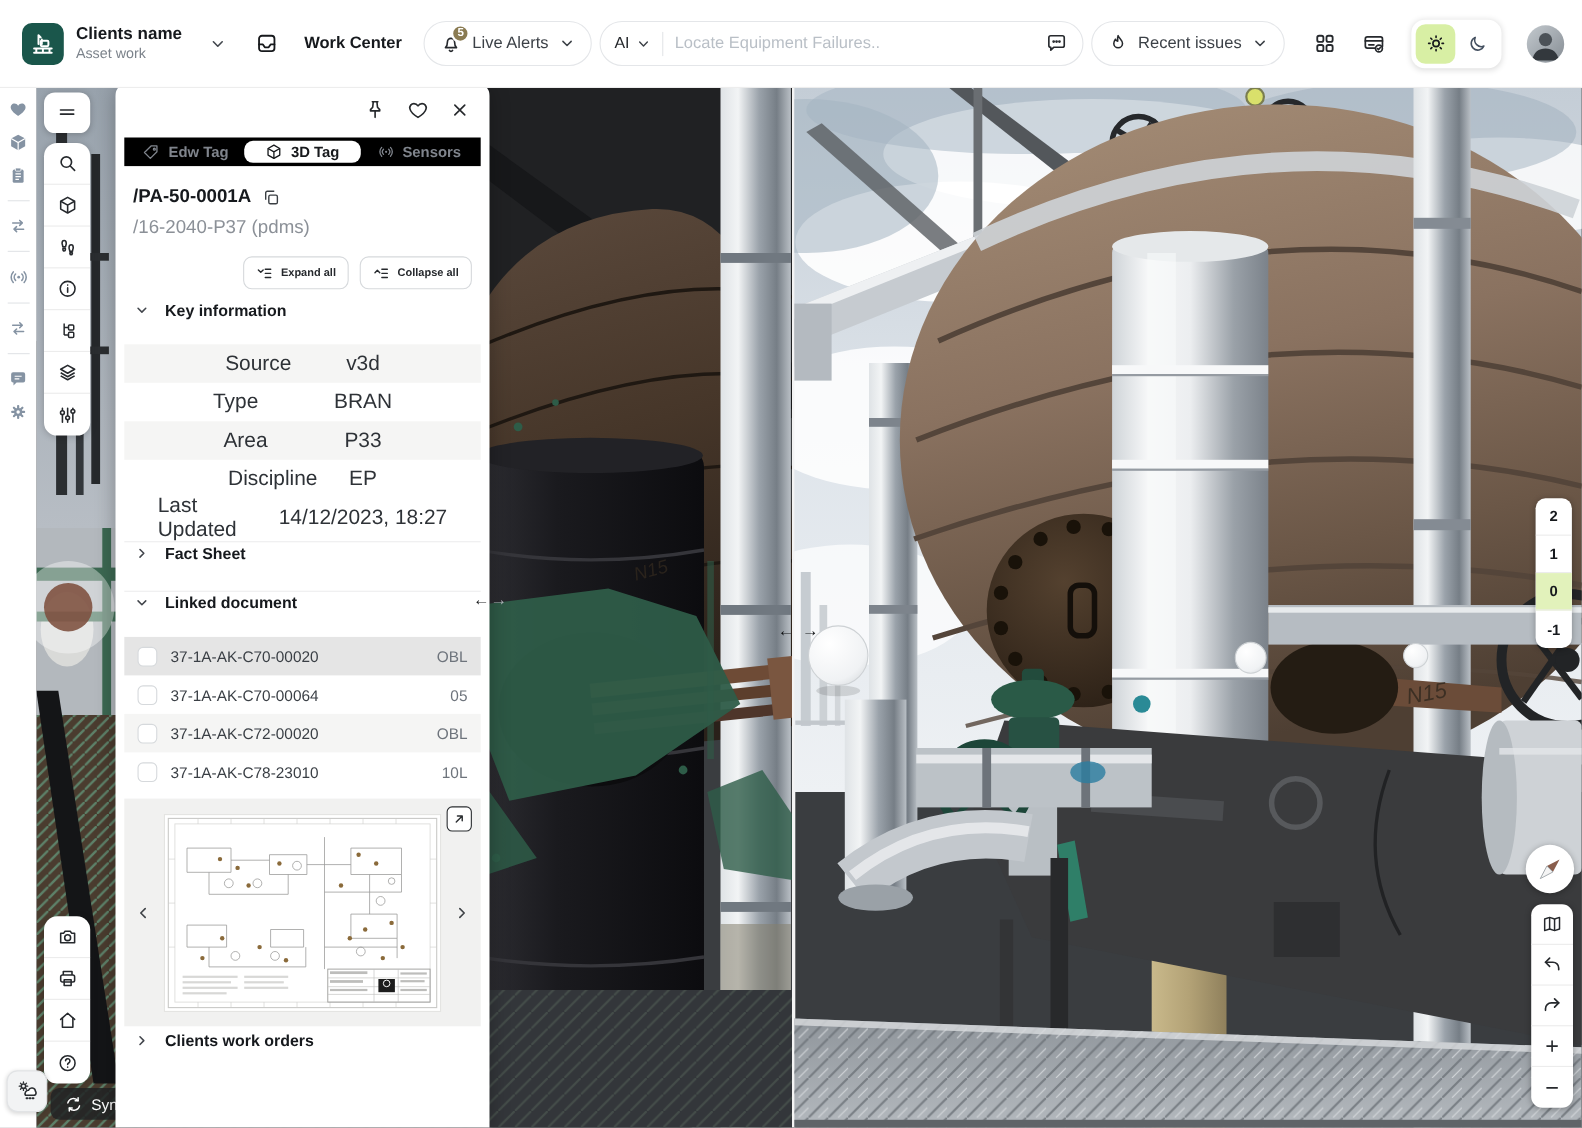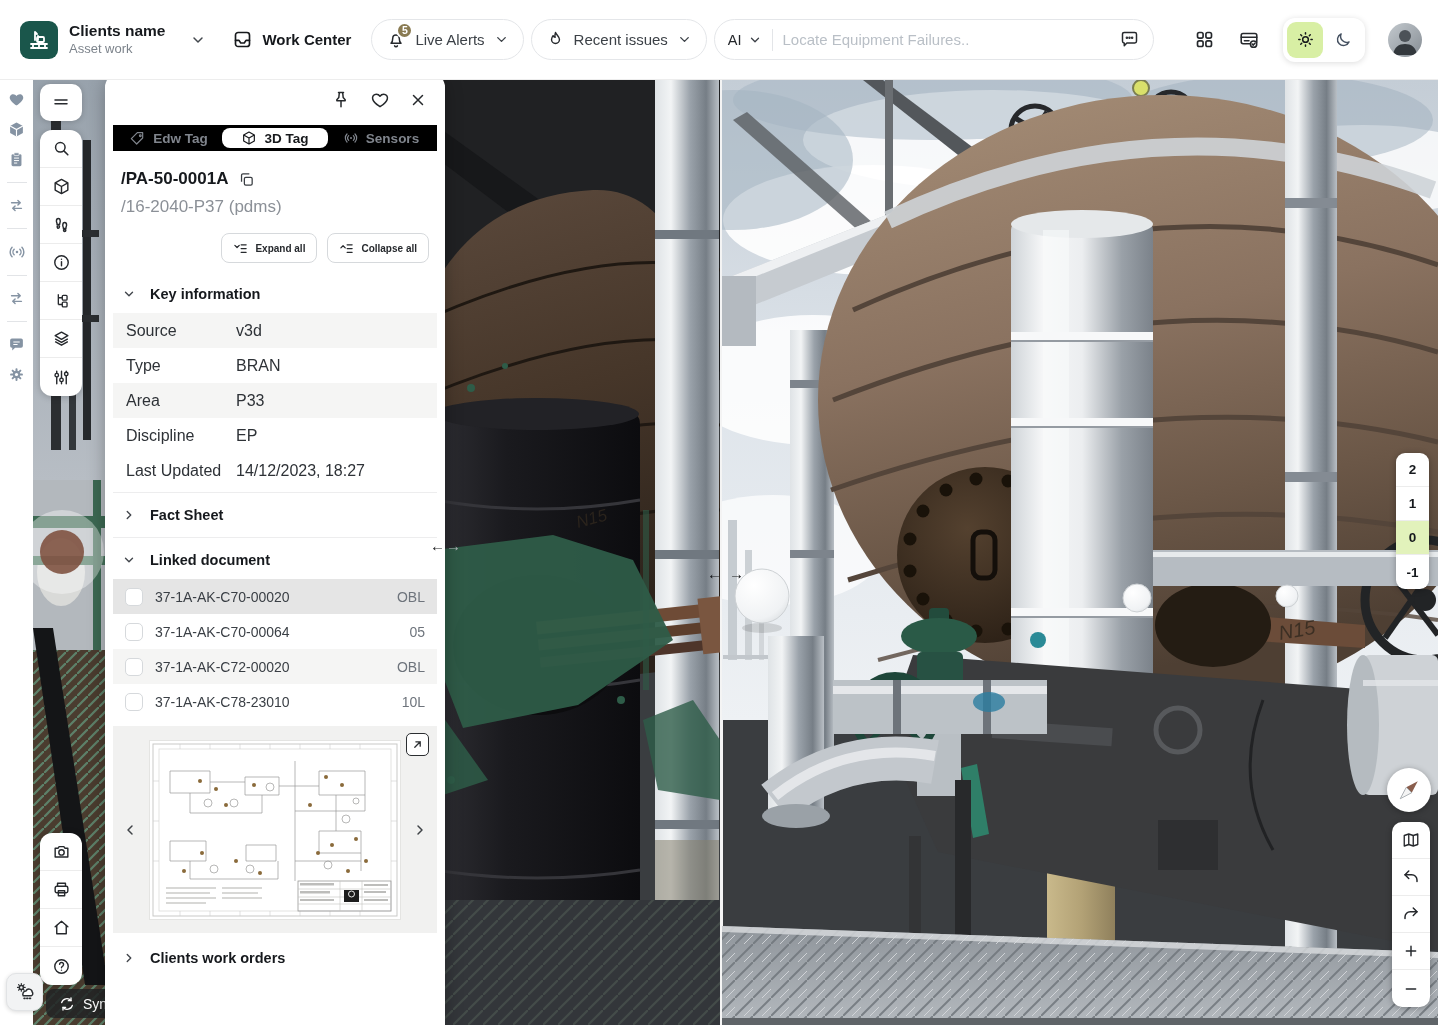--- a/index.html
+++ b/index.html
@@ -11,21 +11,21 @@
   .topbar { position:absolute; inset:0 0 auto 0; height:80px; background:#fff;
     display:flex; align-items:center; padding:0 16px 0 20px; z-index:50;
     border-bottom:1px solid #ededed; }
   .brand { display:flex; align-items:center; gap:11px; }
   .logo { width:38px; height:38px; border-radius:9px; background:#1a564b;
     display:grid; place-items:center; flex:none; }
   .brand-names { line-height:1.2; }
   .client { font-weight:700; font-size:15.5px;text-align:center; }
   .asset { font-size:13px; color:#7c838b; }
   .brand-chev { margin-left:14px; }
-  .wc { display:flex; align-items:center; gap:9px; font-weight:700; font-size:15px; margin:0 10px 0 26px; }
+  .wc { display:flex; align-items:center; gap:23px; font-weight:700; font-size:15px; margin:0 10px 0 26px; }
   .pillrow { display:flex; align-items:center; gap:7px; margin-left:10px; }
   .tb-pill { display:inline-flex; align-items:center; gap:9px; height:41px; padding:0 14px;
     border:1px solid #e4e6e9; border-radius:21px; background:#fff; font-size:15px; color:#3c4147; }
   .bellwrap { position:relative; }
   .nbadge { position:absolute; top:-8px; right:-7px; min-width:17px; height:17px; border-radius:9px;
     background:#8a7b52; color:#fff; font-size:10.5px; font-weight:700; display:grid; place-items:center;
     border:2px solid #fff; padding:0 2px; }
   .searchpill { width:440px; gap:10px; padding:0 13px; }
   .ai { display:flex; align-items:center; gap:6px; font-size:14.5px; color:#24272b; }
   .vline { width:1px; height:22px; background:#e3e5e8; }
@@ -64,24 +64,24 @@
   .p-tabs { margin:6px 8px 0; background:#000000; border-radius:0; display:flex; padding:3px; height:26px; }
   .p-tab { flex:1; display:flex; align-items:center; justify-content:center; gap:7px; font-size:13.5px;
     font-weight:700; color:#80858d; border-radius:8px; }
   .p-tab.active { background:#fff; color:#17191c; box-shadow:0 1px 3px rgba(0,0,0,.14); }
   .p-title-row { display:flex; align-items:center; gap:10px; padding:18px 16px 0; }
   .p-title { font-size:17px; font-weight:700; }
   .p-sub { padding:8px 16px 0; font-size:17px; color:#8b9097; }
   .p-actions { display:flex; justify-content:flex-end; gap:10px; padding:16px 16px 12px; }
   .obtn { display:inline-flex; align-items:center; gap:7px; height:30px; padding:0 11px;
     border:1px solid #d6d9dc; border-radius:8px; background:#fff; font-size:10px; font-weight:700; color:#26292d; }
-  .sect { display:flex; align-items:center; gap:14px; padding:0 17px; height:38px; }
+  .sect { display:flex; gap:14px; padding:0 17px; height:38px; }
   .sect .st { font-size:14.5px; font-weight:700; }
   .kv { margin:0 8px 4px; }
-  .kv-row { display:flex; align-items:center; height:35px; padding:0 13px; font-size:16px; }
+  .kv-row { display:flex; align-items:center; height:35px; padding:0 13px; font-size:19px;justify-content:center; }
   .kv-row.alt { background:#f5f5f4; }
   .kv-label { width:110px; color:#2e3237; flex:none; }
   .kv-val { color:#2e3237; }
   .hr { height:1px; background:#ededee; margin:3px 8px; }
   .docs { margin:0 8px; }
   .doc-row { display:flex; align-items:center; gap:12px; height:35px; padding:0 12px; font-size:14px; }
   .doc-row.sel { background:#e5e5e5; }
   .doc-row.alt { background:#f5f5f4; }
   .cb { width:18px; height:18px; border:1.5px solid #d6d9dc; border-radius:5px; background:#fff; flex:none; }
   .doc-name { flex:1; color:#3a3f45; }
@@ -470,49 +470,49 @@
             <path d="M10.3 19a1.9 1.9 0 003.4 0"></path>
         </svg>
         <span class="nbadge">5</span>
       </span>
       <span>Live Alerts</span>
       <svg width="15" height="15" viewBox="0 0 24 24" fill="none" stroke="#3c4147" stroke-width="2.2" stroke-linecap="round" stroke-linejoin="round">
           <path d="M6 9l6 6 6-6"></path>
         </svg>
     </div>
 
-    <div class="tb-pill">
-      <span>
-        <svg width="19" height="19" viewBox="0 0 24 24" fill="none" stroke="#26292d" stroke-width="1.8" stroke-linecap="round" stroke-linejoin="round">
-          <path d="M12 3c1 3.2 5 5.2 5 9a5 5 0 01-10 0c0-1.8.8-3.2 1.9-4.8.6 1.1 1.4 2 2.6 2.1C11.2 7.4 11.2 5.2 12 3z"></path>
-        </svg>
-      </span>
-      <span>Recent issues</span>
-      <svg width="15" height="15" viewBox="0 0 24 24" fill="none" stroke="#3c4147" stroke-width="2.2" stroke-linecap="round" stroke-linejoin="round">
-          <path d="M6 9l6 6 6-6"></path>
-        </svg>
-    </div>
-
     <div class="tb-pill searchpill">
       <span class="ai">
         <span>AI</span>
         <svg width="14" height="14" viewBox="0 0 24 24" fill="none" stroke="#3c4147" stroke-width="2.2" stroke-linecap="round" stroke-linejoin="round">
             <path d="M6 9l6 6 6-6"></path>
           </svg>
       </span>
       <span class="vline"></span>
       <input class="sp-input" value="" placeholder="Locate Equipment Failures.." style="">
       <span>
         <svg width="21" height="21" viewBox="0 0 24 24" fill="none" stroke="#26292d" stroke-width="1.7" stroke-linecap="round" stroke-linejoin="round">
           <path d="M4 6a2 2 0 012-2h12a2 2 0 012 2v8a2 2 0 01-2 2H9l-3 3v-3H6a2 2 0 01-2-2z"></path>
           <circle cx="9" cy="10" r=".6" fill="#26292d"></circle>
             <circle cx="12" cy="10" r=".6" fill="#26292d"></circle>
             <circle cx="15" cy="10" r=".6" fill="#26292d"></circle>
         </svg>
       </span>
+    </div>
+
+    <div class="tb-pill">
+      <span>
+        <svg width="19" height="19" viewBox="0 0 24 24" fill="none" stroke="#26292d" stroke-width="1.8" stroke-linecap="round" stroke-linejoin="round">
+          <path d="M12 3c1 3.2 5 5.2 5 9a5 5 0 01-10 0c0-1.8.8-3.2 1.9-4.8.6 1.1 1.4 2 2.6 2.1C11.2 7.4 11.2 5.2 12 3z"></path>
+        </svg>
+      </span>
+      <span>Recent issues</span>
+      <svg width="15" height="15" viewBox="0 0 24 24" fill="none" stroke="#3c4147" stroke-width="2.2" stroke-linecap="round" stroke-linejoin="round">
+          <path d="M6 9l6 6 6-6"></path>
+        </svg>
     </div>
   </div>
 
   <div class="right-cluster">
     <span>
       <svg width="21" height="21" viewBox="0 0 24 24" fill="none" stroke="#26292d" stroke-width="1.9">
         <rect x="4" y="4" width="6.4" height="6.4" rx="2"></rect>
           <rect x="13.6" y="4" width="6.4" height="6.4" rx="2"></rect>
         <rect x="4" y="13.6" width="6.4" height="6.4" rx="2"></rect>
           <rect x="13.6" y="13.6" width="6.4" height="6.4" rx="2"></rect>

